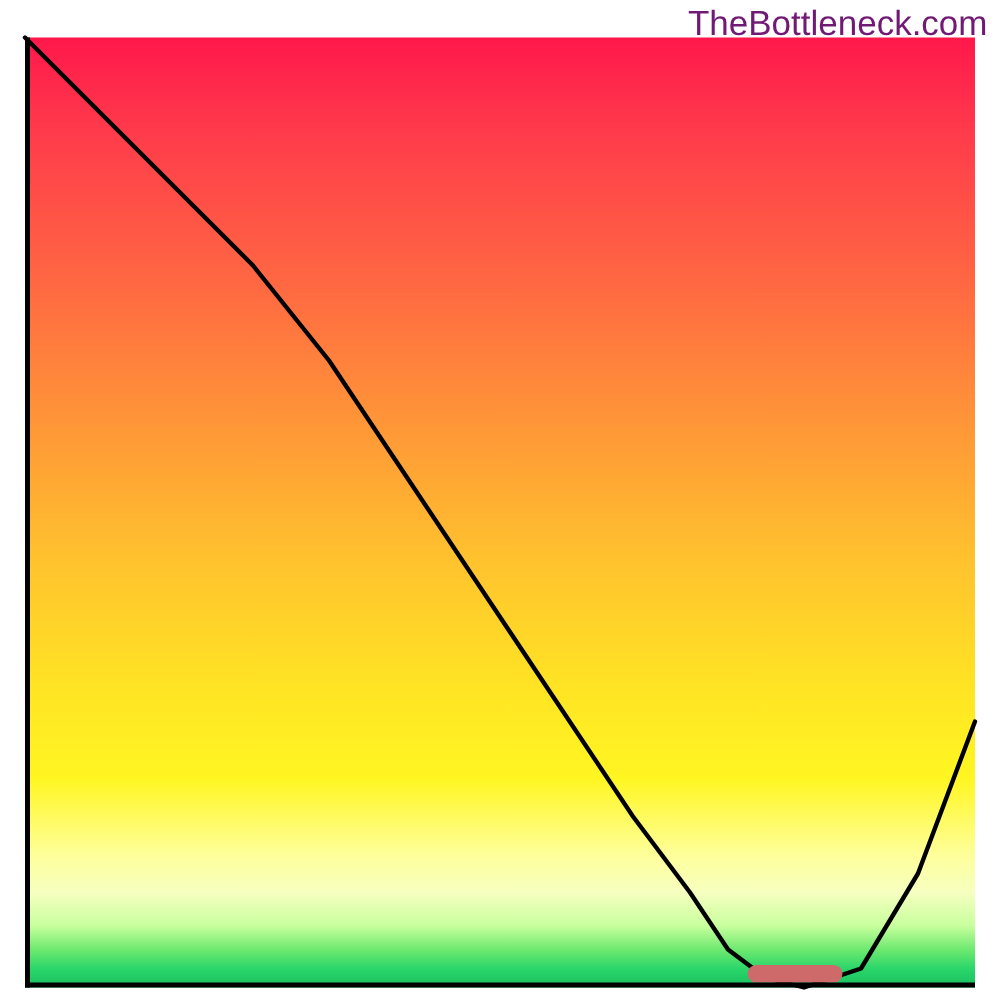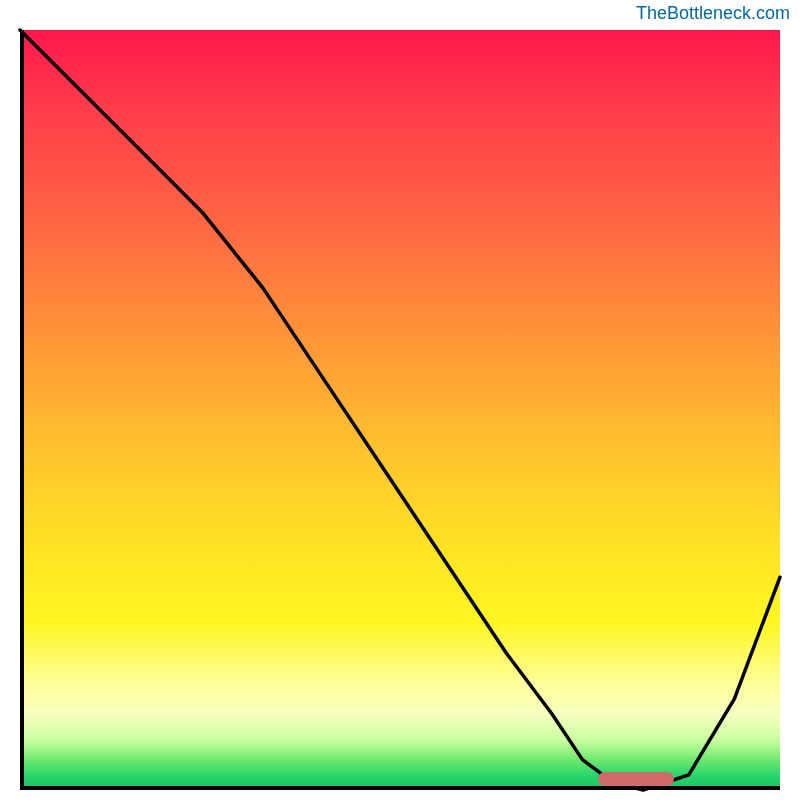--- a/index.html
+++ b/index.html
@@ -13,23 +13,23 @@
   }
   .wrap {
     position: relative;
     width: 800px;
     height: 800px;
   }
   .watermark {
     position: absolute;
     top: 3px;
     right: 10px;
-    font-size: 18px;
+    font-size: 28px;
     font-weight: 500;
-    color: #0369a1;
+    color: #701a75;
     letter-spacing: 0;
   }
   .chart-area {
     position: absolute;
     left: 20px;
     top: 30px;
     width: 760px;
     height: 760px;
   }
   .plot-bg {

